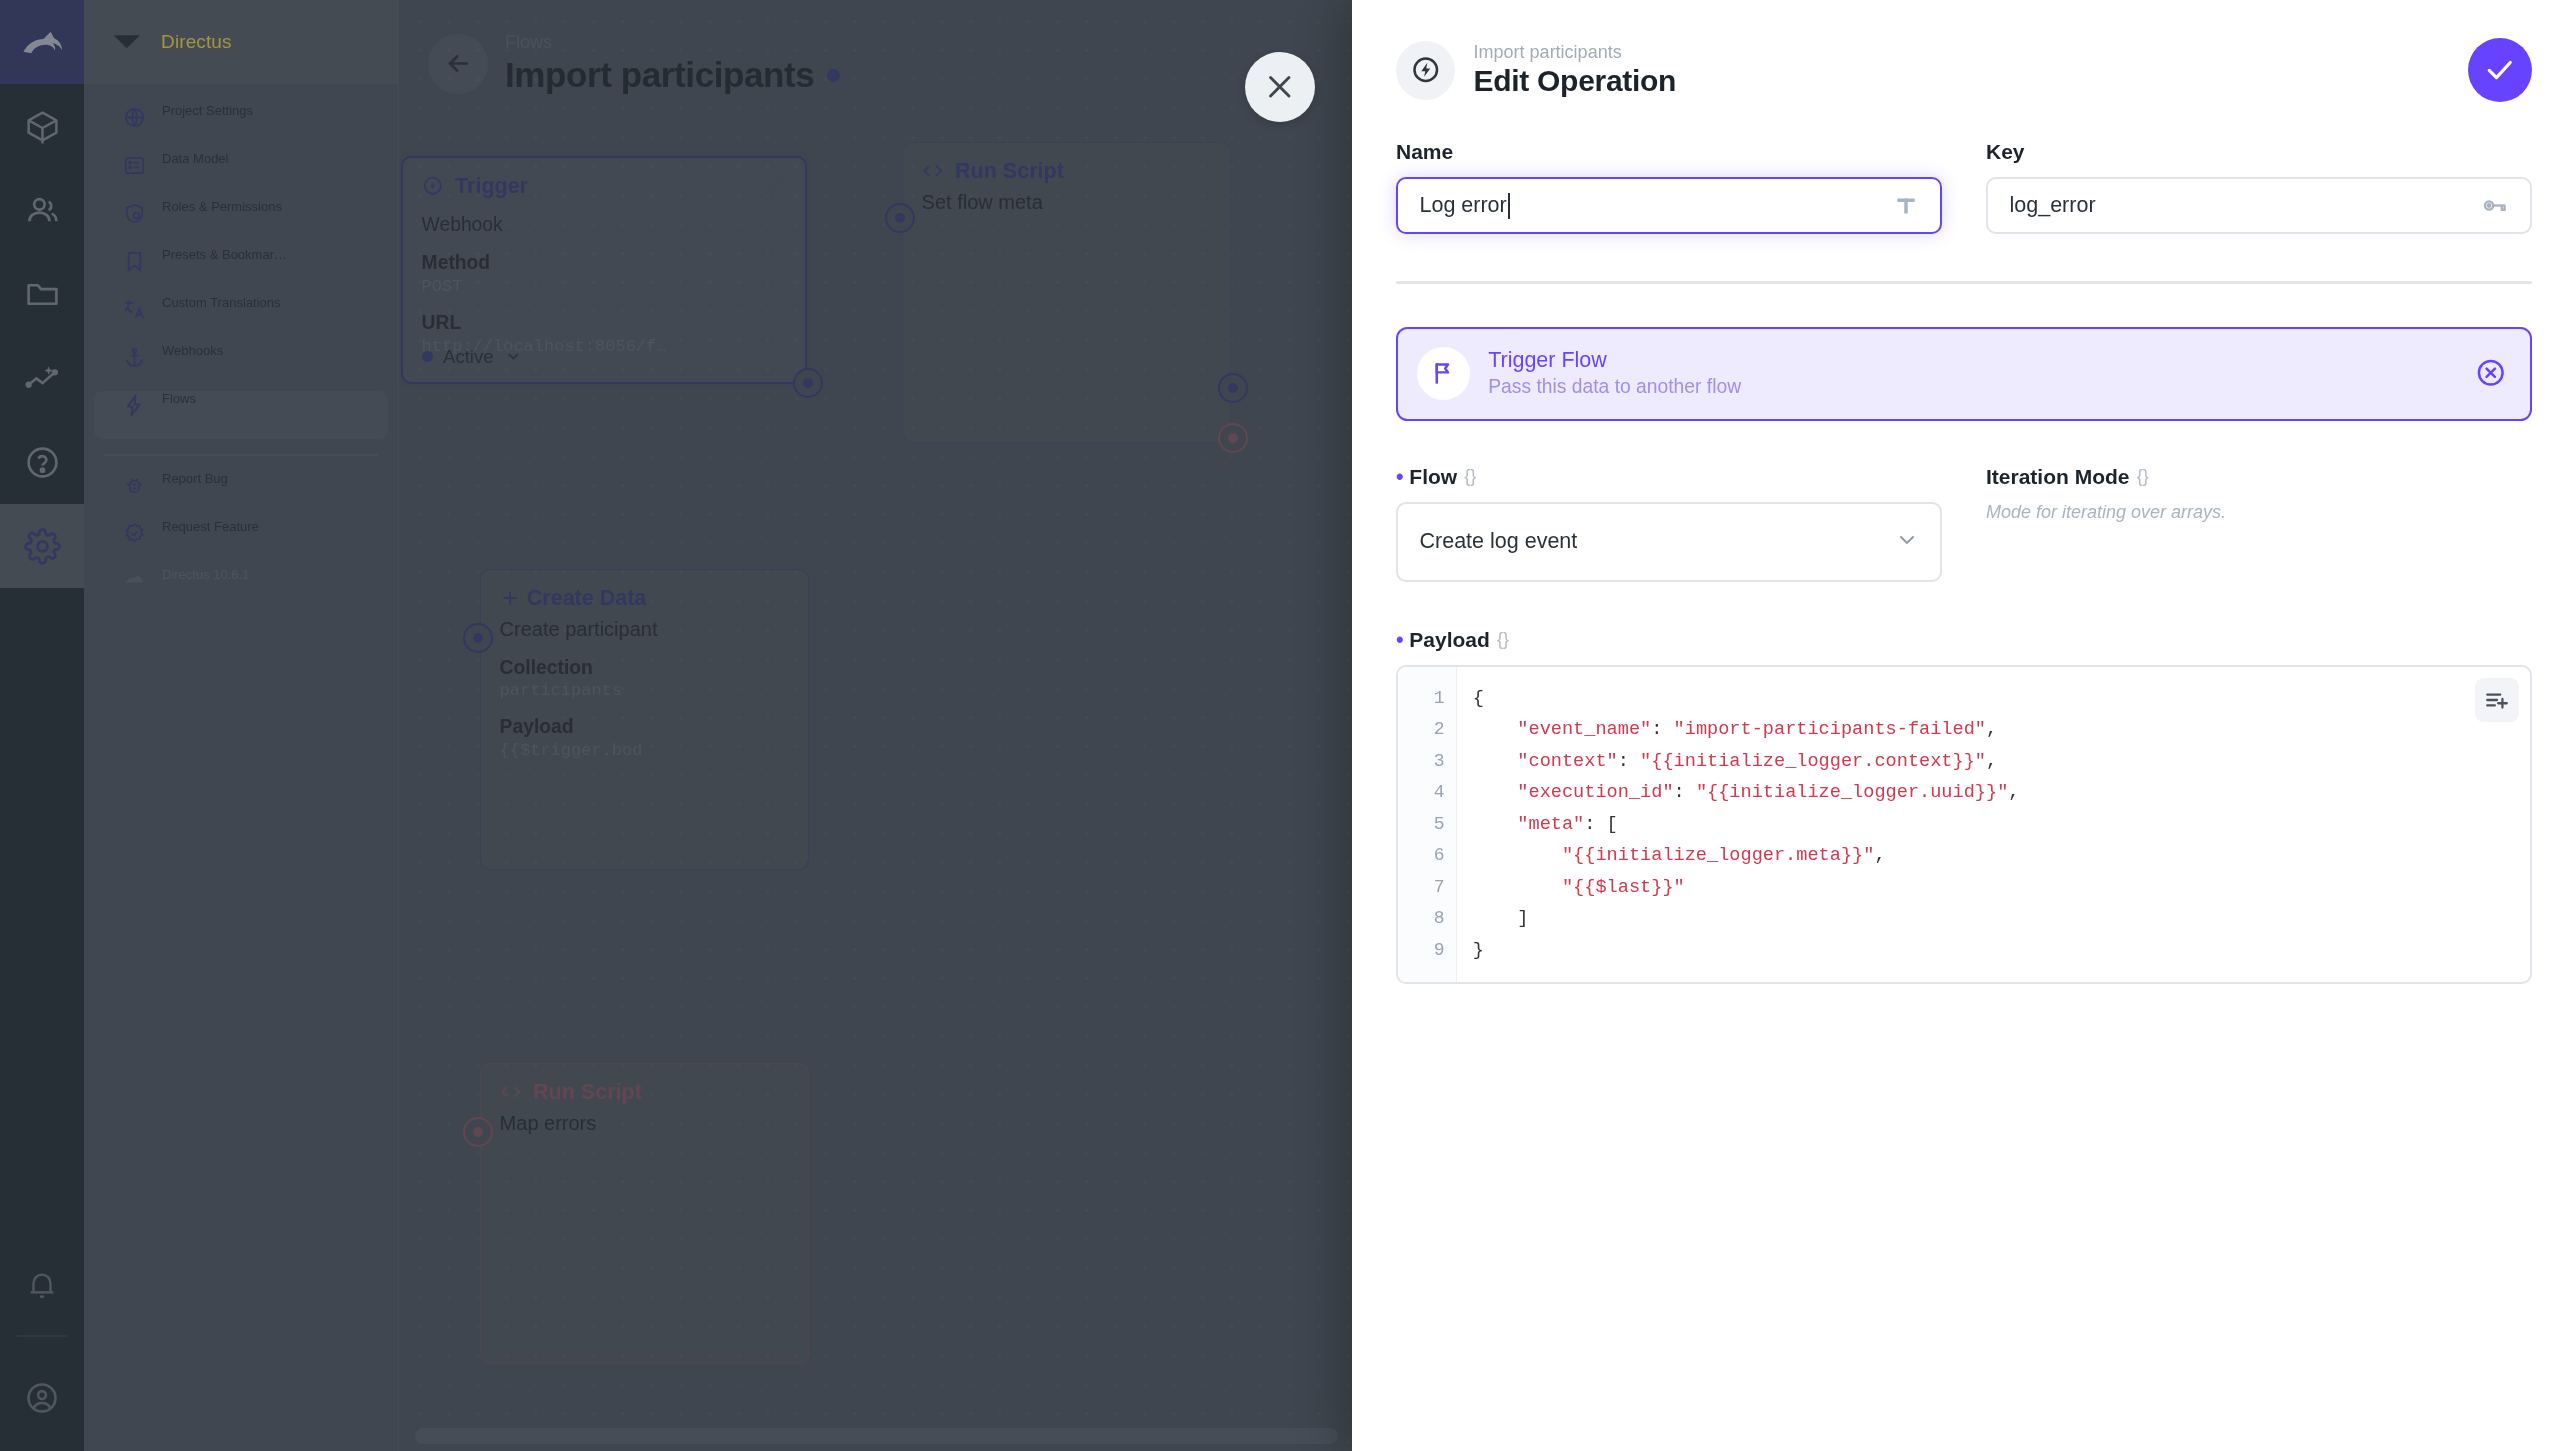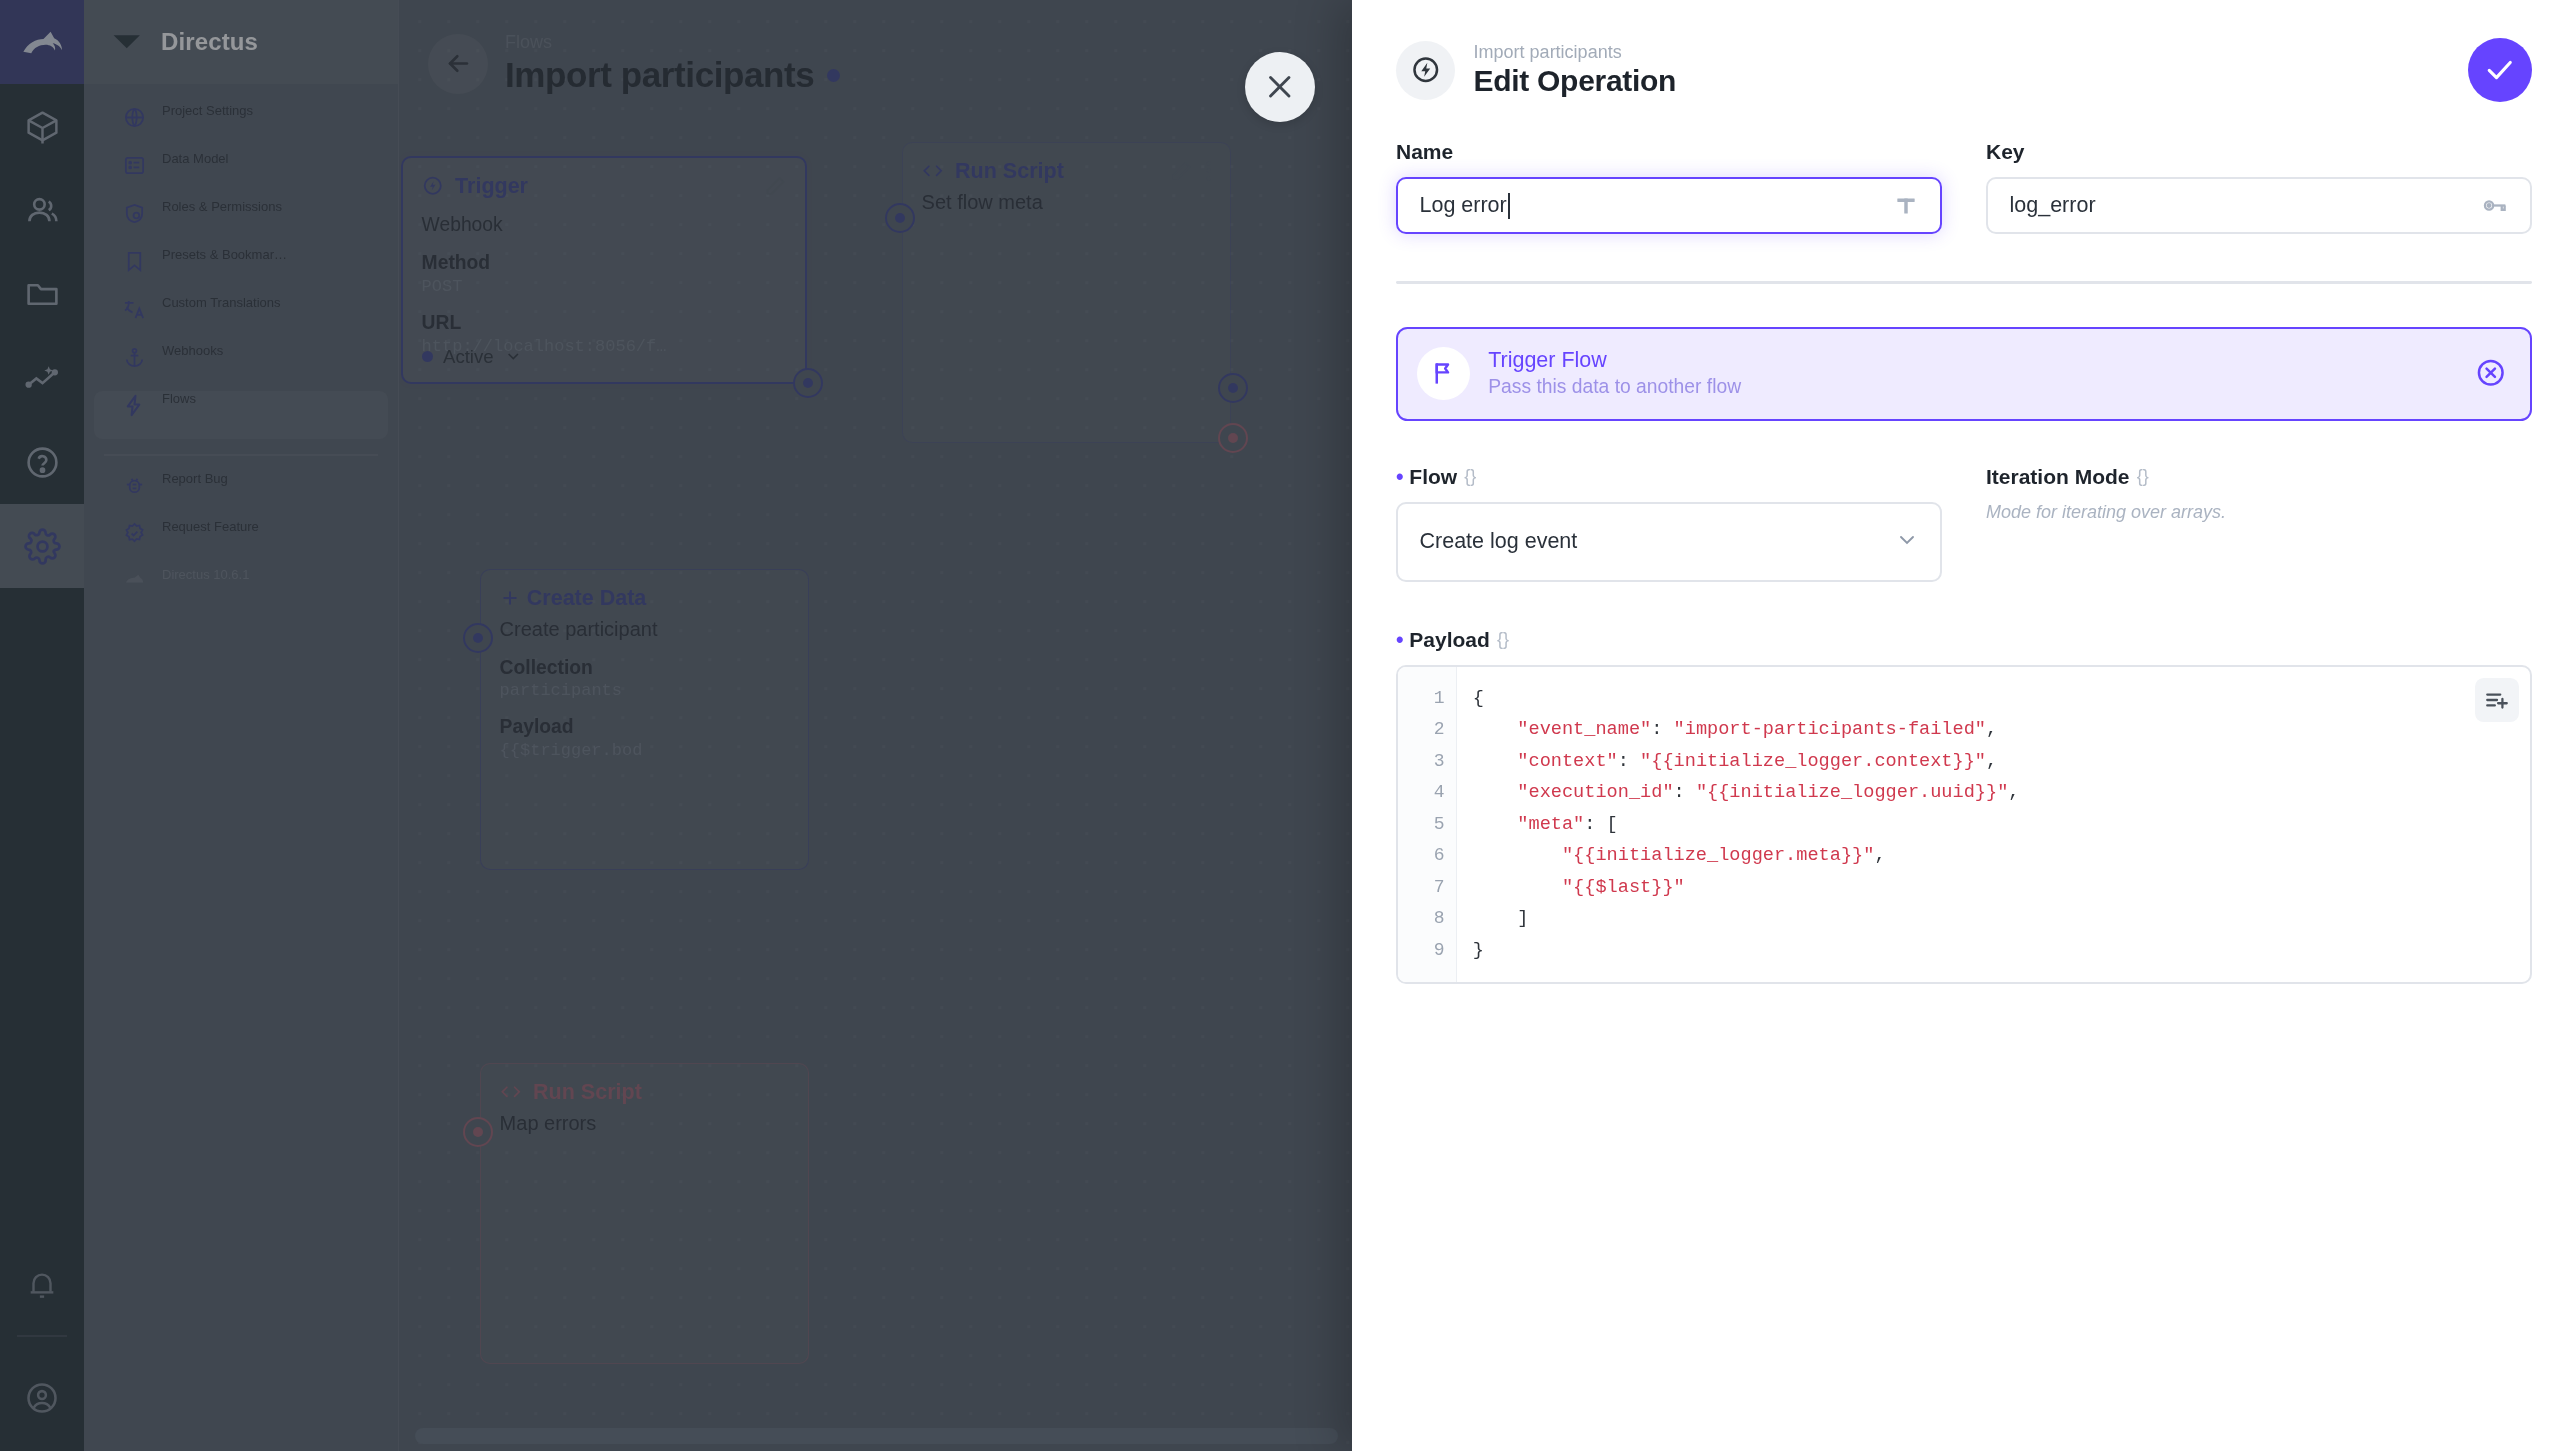--- a/index.html
+++ b/index.html
@@ -40,21 +40,21 @@
   
   .nav {
     position: absolute; left: 84px; top: 0; width: 315px; height: 1451px;
     background: #545c66;
     border-right: 1.4px solid #5d656f;
   }
   .nav-header {
     height: 84px; display: flex; align-items: center; gap: 18.6px;
     padding-left: 27px; background: #5a626c;
   }
-  .nav-title { font-size: 24px; color: #e5e5e5; font-weight: 700; letter-spacing:0.1px;}
+  .nav-title { font-size: 19px; color: #fde047; font-weight: 400; letter-spacing:0.1px;}
   .nav-list { padding-top: 18.6px; }
   .nav-item {
     height: 48px; display: flex; align-items: flex-start; gap: 13px;
     padding-left: 26px; border-radius: 8.6px; margin: 0 10px;
     font-size: 13px; color: #2e343c;
   }
   .nav-item.selected { background: #5b636d; }
   .nav-item.muted { color: #6b737d; }
   .nav-icon { width: 29px; height: 29px; display:flex; align-items:center; justify-content:center; color:#3c4280; }
   .nav-icon.dim { color: #646c76; }

